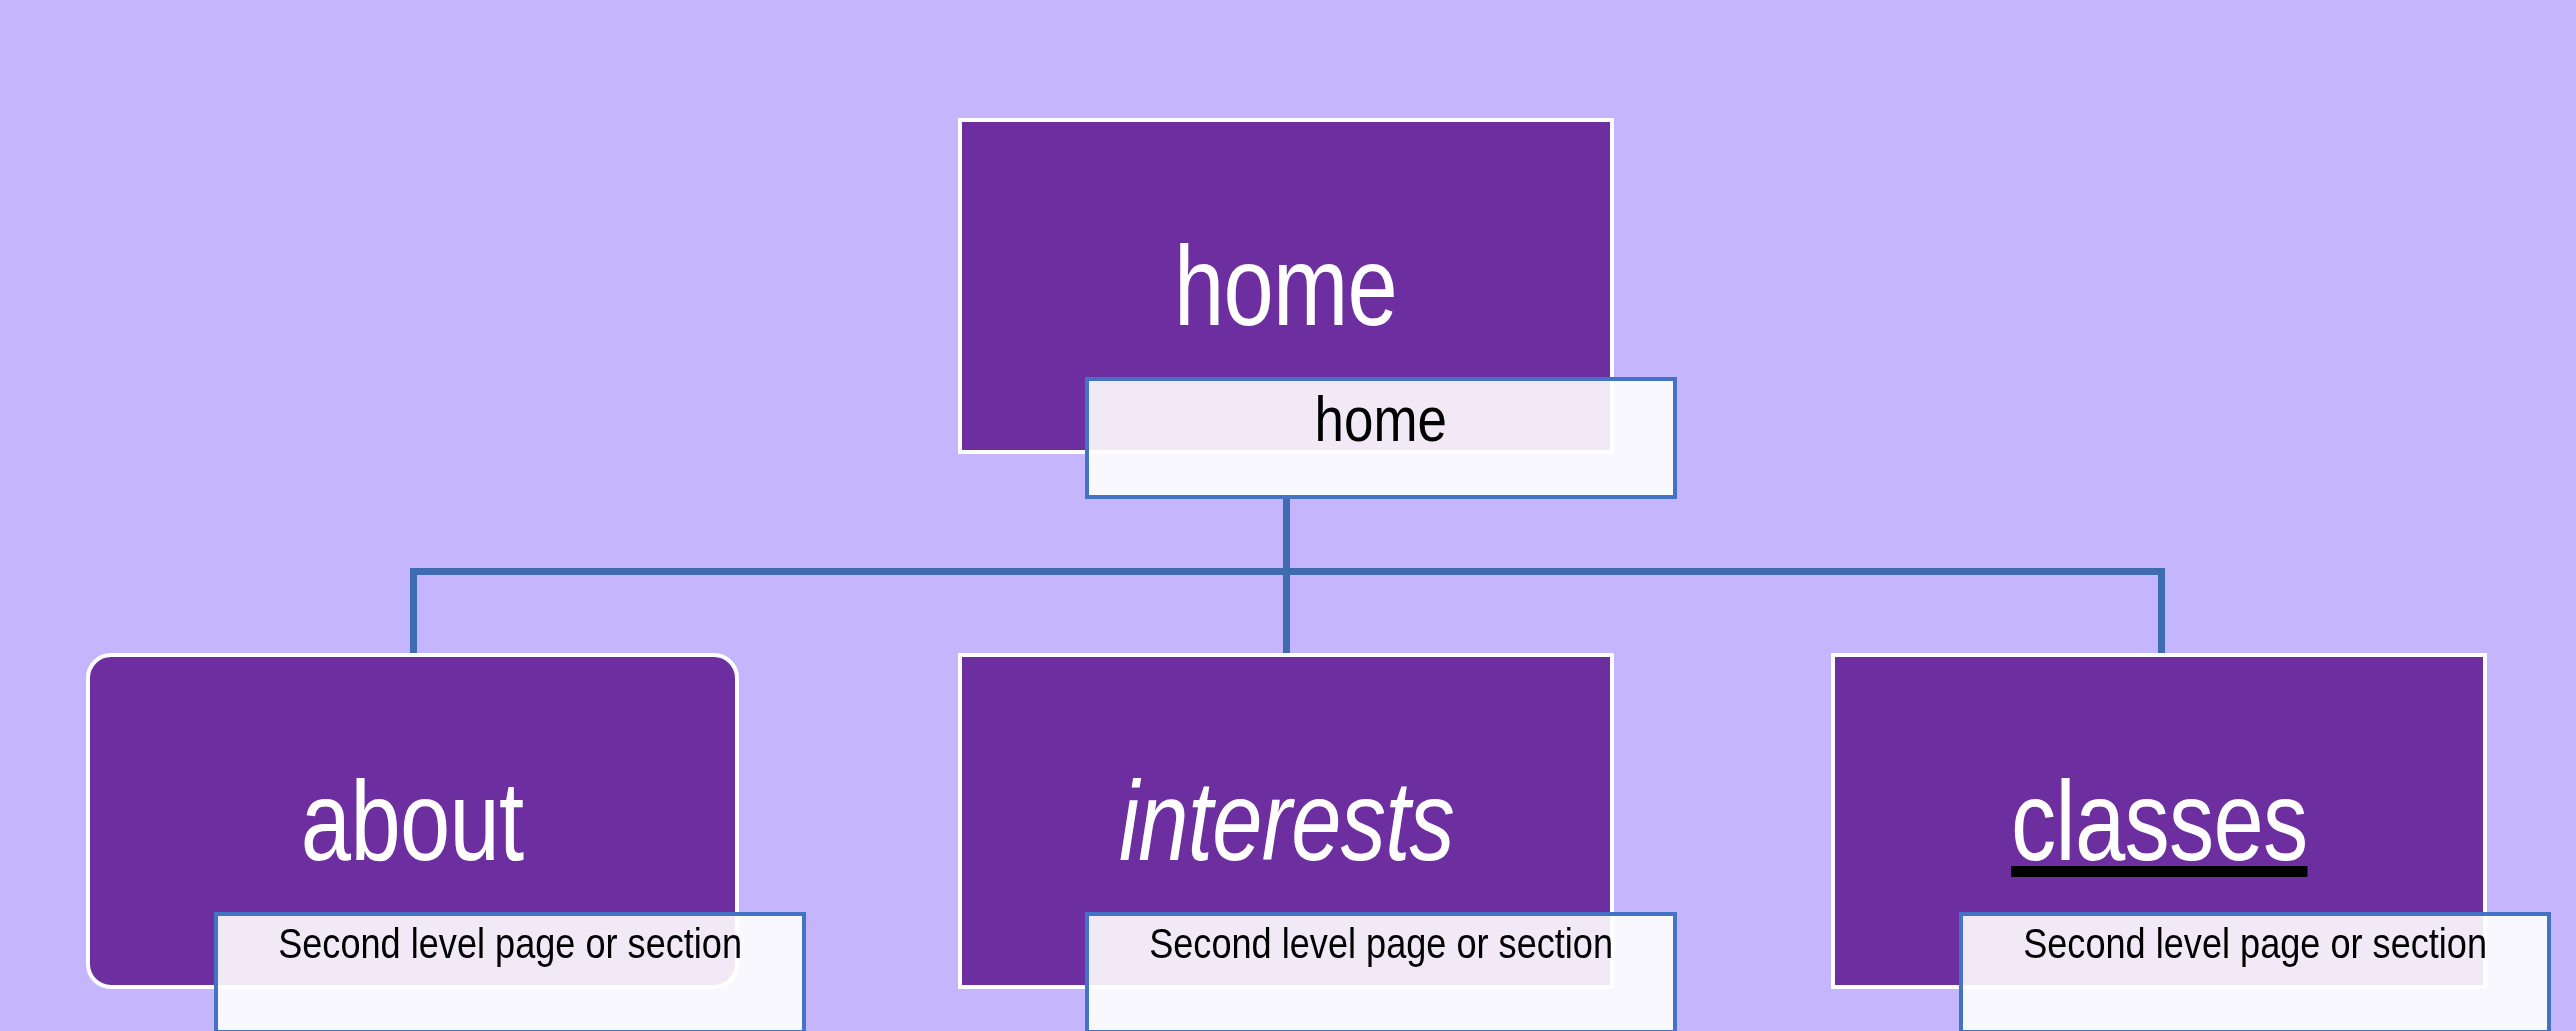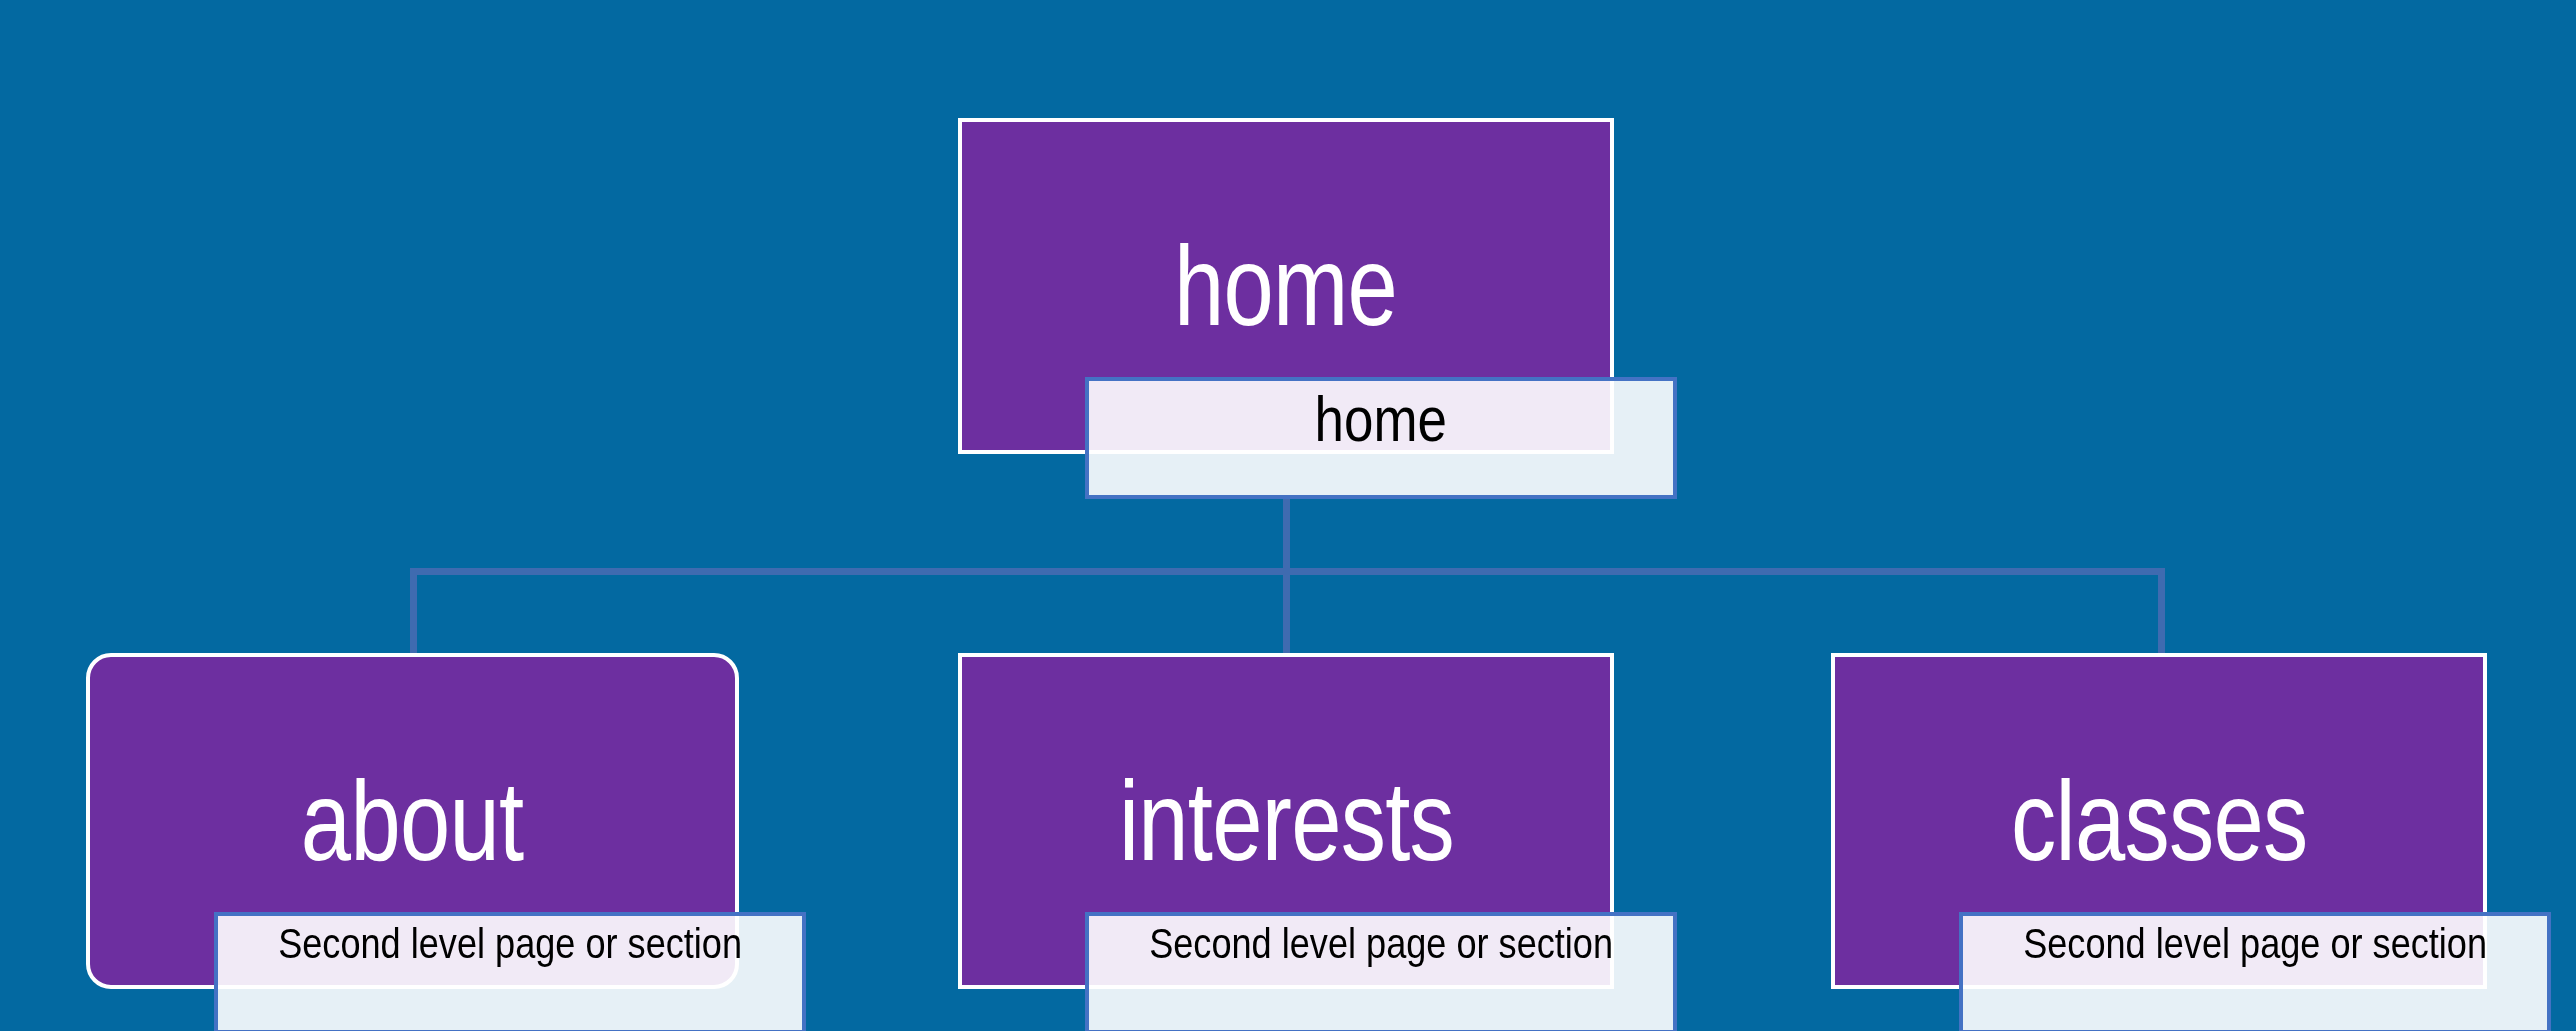--- a/index.html
+++ b/index.html
@@ -8,21 +8,21 @@
     padding: 0;
     background: #000000;
   }
   body {
     font-family: "Liberation Sans", sans-serif;
   }
   #canvas {
     position: relative;
     width: 2576px;
     height: 1032px;
-    background: #0369a1;
+    background: #c4b5fd;
     overflow: hidden;
   }
 
   
   .conn-line {
     position: absolute;
     background: #3F6BB0;
   }
 
   
@@ -96,29 +96,29 @@
   </div>
 
   <div class="node node-l2" style="left:86px; top:653px; width:653px; height:336px;border-radius:25px;">
     <span class="node-title">about</span>
   </div>
 
   <div class="caption caption-l2" style="left:214px; top:912px; width:592px; height:122px;">
     <span class="caption-text">Second level page or section</span>
   </div>
 
-  <div class="node node-l2" style="left:958px; top:653px; width:656px; height:336px;">
+  <div class="node node-l2" style="left:958px; top:653px; width:656px; height:336px;font-style:italic;">
     <span class="node-title">interests</span>
   </div>
 
   <div class="caption caption-l2" style="left:1085px; top:912px; width:592px; height:122px;">
     <span class="caption-text">Second level page or section</span>
   </div>
 
-  <div class="node node-l2" style="left:1831px; top:653px; width:656px; height:336px;">
+  <div class="node node-l2" style="left:1831px; top:653px; width:656px; height:336px;text-decoration:underline;">
     <span class="node-title">classes</span>
   </div>
 
   <div class="caption caption-l2" style="left:1959px; top:912px; width:592px; height:122px;">
     <span class="caption-text">Second level page or section</span>
   </div>
 
 </div>
 
 

